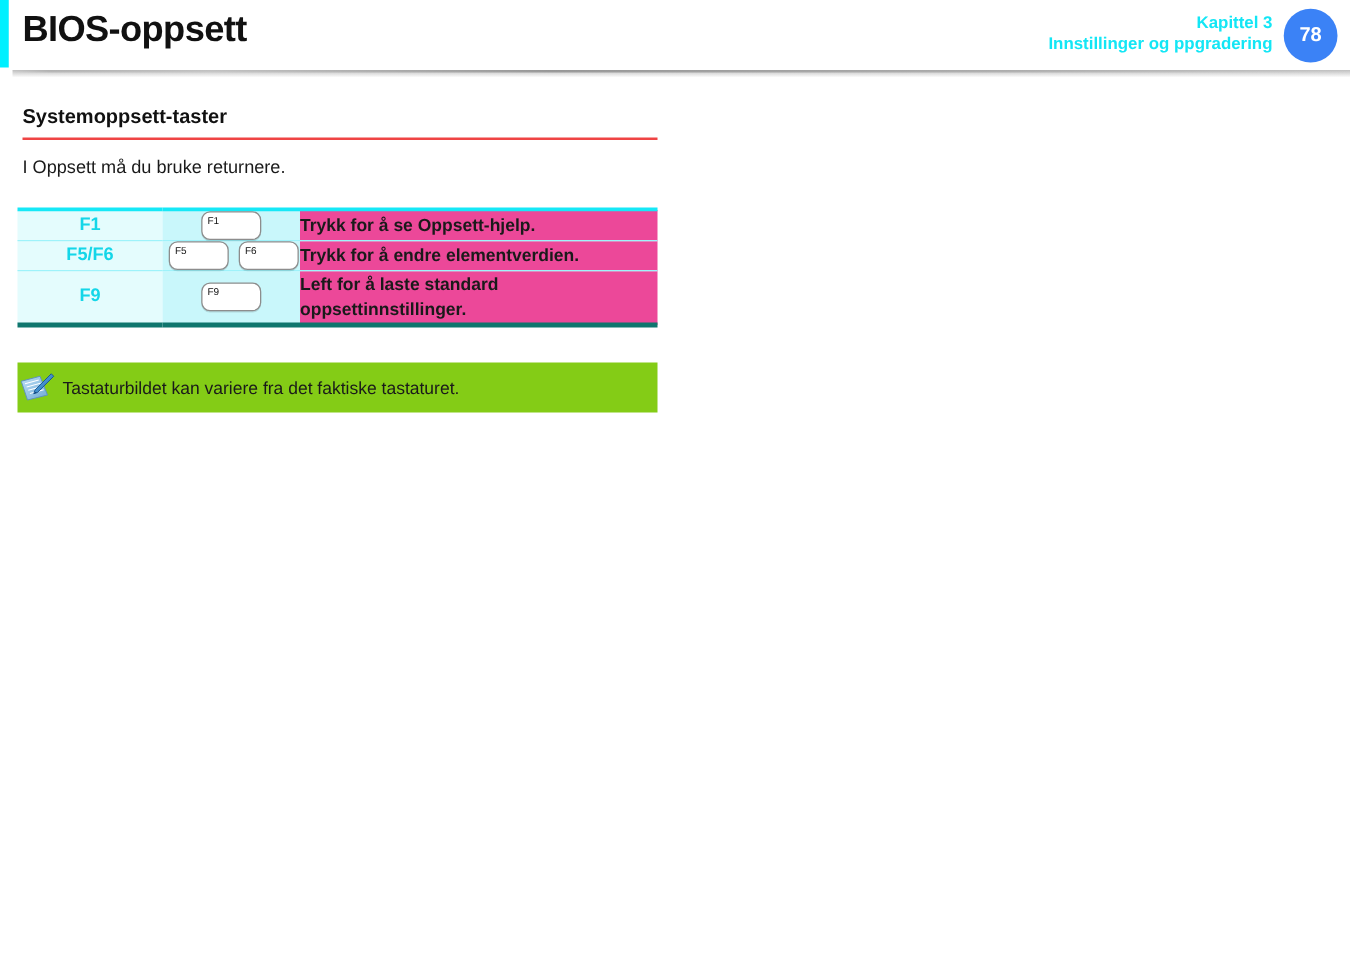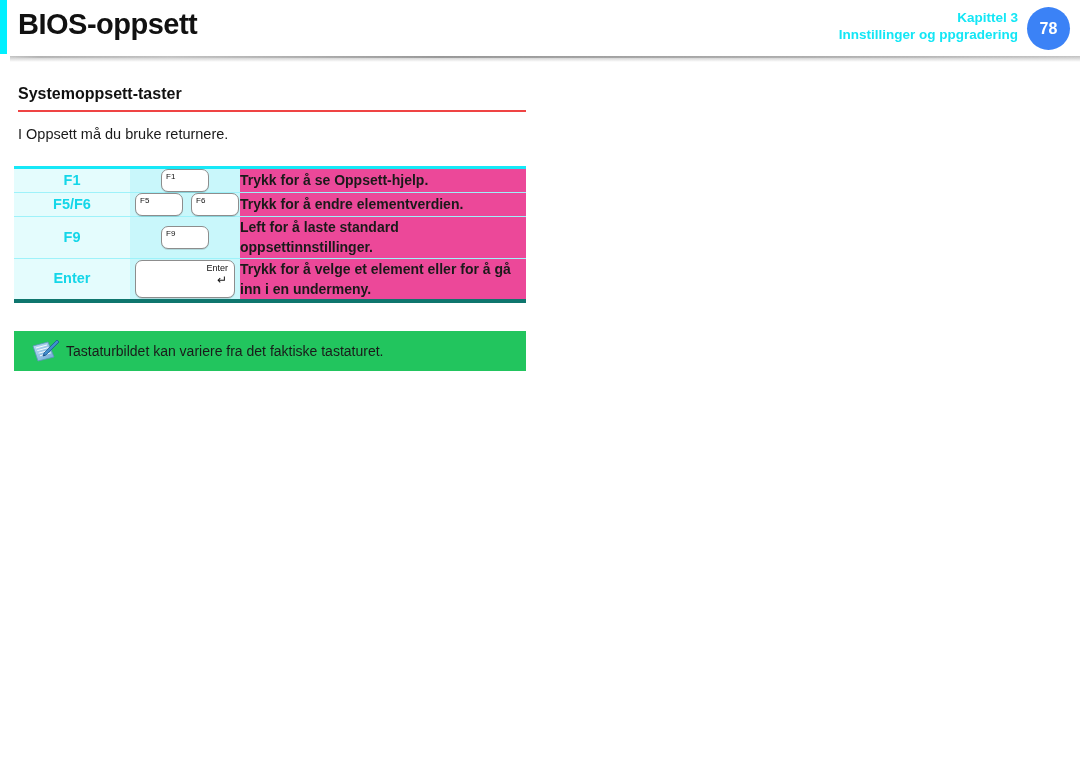--- a/index.html
+++ b/index.html
@@ -227,24 +227,24 @@
   .group-left {
     justify-content: center;
     padding-left: 4px;
   }
 
   
   .note-box {
     margin: 28px 0 0 14px;
     width: 512px;
     min-height: 40px;
-    background: #22c55e;
+    background: #84cc16;
     display: flex;
     align-items: center;
-    padding: 7px 16px;
+    padding: 7px 0;
     box-sizing: border-box;
   }
   .note-icon {
     flex: 0 0 auto;
     width: 30px;
     height: 26px;
     margin-right: 6px;
   }
   .note-text {
     font-size: 14px;
@@ -301,32 +301,20 @@
           <td class="col-name">F9</td>
           <td class="col-key">
             <div class="keycap-group">
               <div class="keycap cap-fn">
                 <span class="cap-label">F9</span>
               </div>
             </div>
           </td>
           <td class="col-desc">Left for å laste standard oppsettinnstillinger.</td>
         </tr>
-        <tr>
-          <td class="col-name">Enter</td>
-          <td class="col-key">
-            <div class="keycap-group">
-              <div class="keycap cap-enter">
-                <span class="enter-label">Enter</span>
-                <span class="enter-arrow">↵</span>
-              </div>
-            </div>
-          </td>
-          <td class="col-desc">Trykk for å velge et element eller for å gå inn i en undermeny.</td>
-        </tr>
       </tbody>
   </table>
 
   <div class="note-box">
     <span class="note-icon">
       <svg viewBox="0 0 30 26" width="30" height="26" aria-hidden="true">
         <defs>
           <linearGradient id="pgrad" x1="0" y1="0" x2="1" y2="1">
             <stop offset="0" stop-color="#bfe0f5"></stop>
             <stop offset="1" stop-color="#6ea9d6"></stop>

